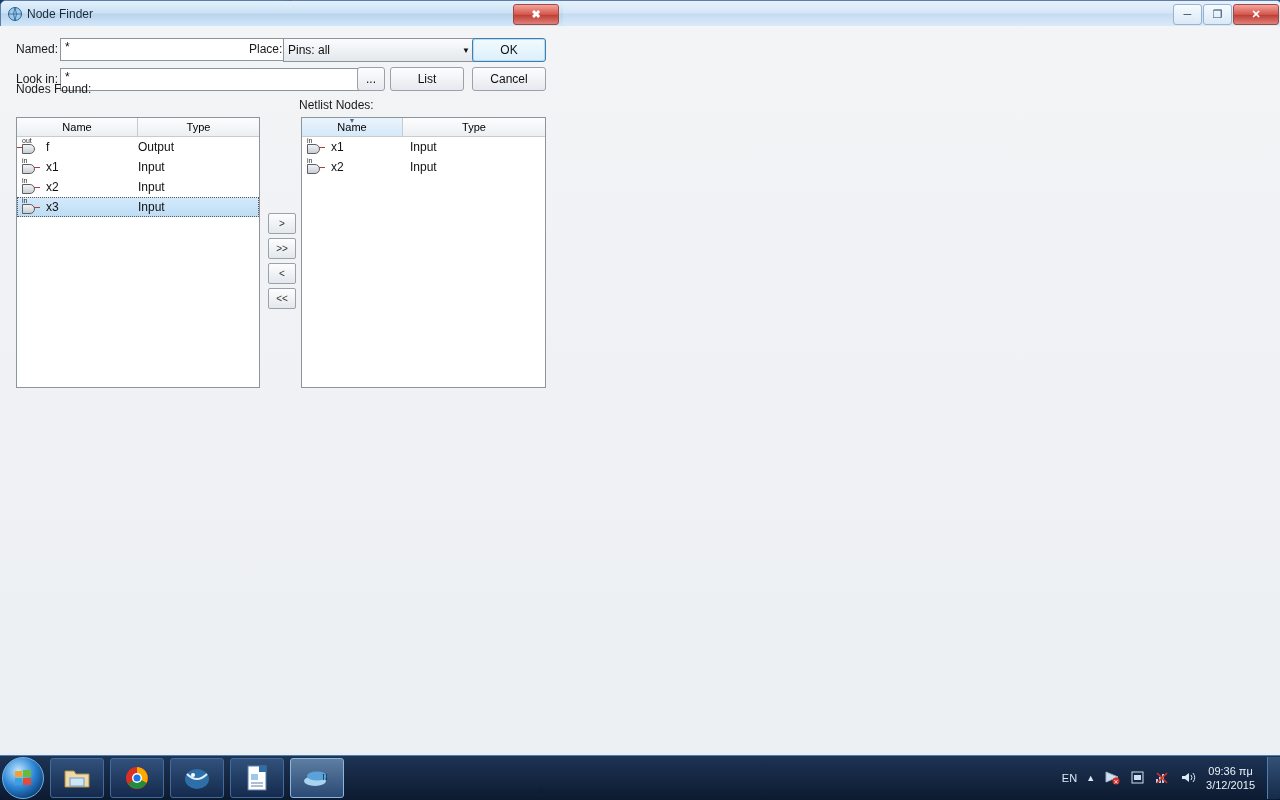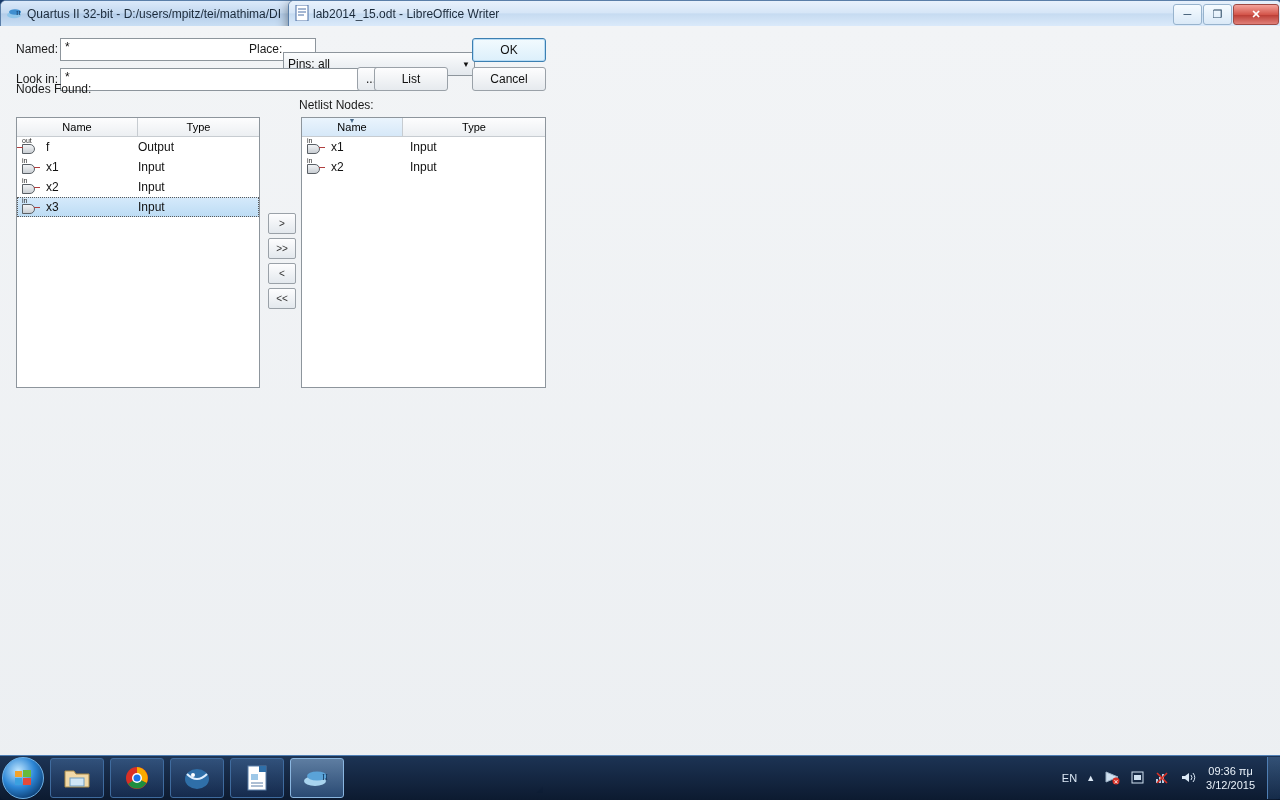--- a/index.html
+++ b/index.html
@@ -792,36 +792,46 @@
 
   <div class="swe-status" style="position:absolute;left:0;right:0;bottom:0;">
     <span style="flex:1;"></span>
     <span class="seg">0%</span>
     <span class="seg">00:00:00</span>
     <span style="width:14px;text-align:center;color:#8a9098;">◢</span>
   </div>
 </div>
 
 <div id="nodefinder">
+  <div class="titlebar">
+    <span class="q-ico">
+      <svg width="16" height="16" viewBox="0 0 16 16">
+          <circle cx="8" cy="8" r="6.5" fill="#9ecbe9" stroke="#2a5f91"></circle>
+          <path d="M1.5 8h13M8 1.5 Q11 8 8 14.5 Q5 8 8 1.5" fill="none" stroke="#2a5f91" stroke-width=".8"></path>
+        </svg>
+    </span>
+    <span class="tb-title" style="font-weight:normal;">Node Finder</span>
+    <span class="wbtn close" style="margin-right:2px;">✖</span>
+  </div>
 
   <div class="nf-body">
 
     <span class="nf-label abs" style="left:16px;top:16px;">Named:</span>
     <span class="nf-input abs" style="left:60px;top:12px;width:246px;">*</span>
     <span class="nf-label abs" style="left:249px;top:16px;">Place:</span>
-    <span class="nf-select abs" style="left:283px;top:12px;width:182px;margin-top:14px;">
+    <span class="nf-select abs" style="left:283px;top:12px;width:182px;">
       <span>Pins: all</span>
       <span style="font-size:8px;">▼</span>
     </span>
     <span class="nf-btn primary abs" style="left:472px;top:12px;width:72px;">OK</span>
 
     <span class="nf-label abs" style="left:16px;top:46px;">Look in:</span>
     <span class="nf-input abs" style="left:60px;top:42px;width:290px;">*</span>
     <span class="nf-btn abs" style="left:357px;top:41px;width:26px;">...</span>
-    <span class="nf-btn abs" style="left:374px;top:41px;width:72px;">List</span>
+    <span class="nf-btn abs" style="left:390px;top:41px;width:72px;">List</span>
     <span class="nf-btn abs" style="left:472px;top:41px;width:72px;">Cancel</span>
 
     <span class="nf-label abs" style="left:16px;top:56px;">Nodes Found:</span>
     <span class="nf-label abs" style="left:299px;top:72px;">Netlist Nodes:</span>
 
     <div class="nf-list" style="left:16px;top:91px;width:242px;height:269px;">
       <div class="lst-head">
         <div style="width:120px;">Name</div>
         <div style="flex:1;">Type</div>
       </div>

